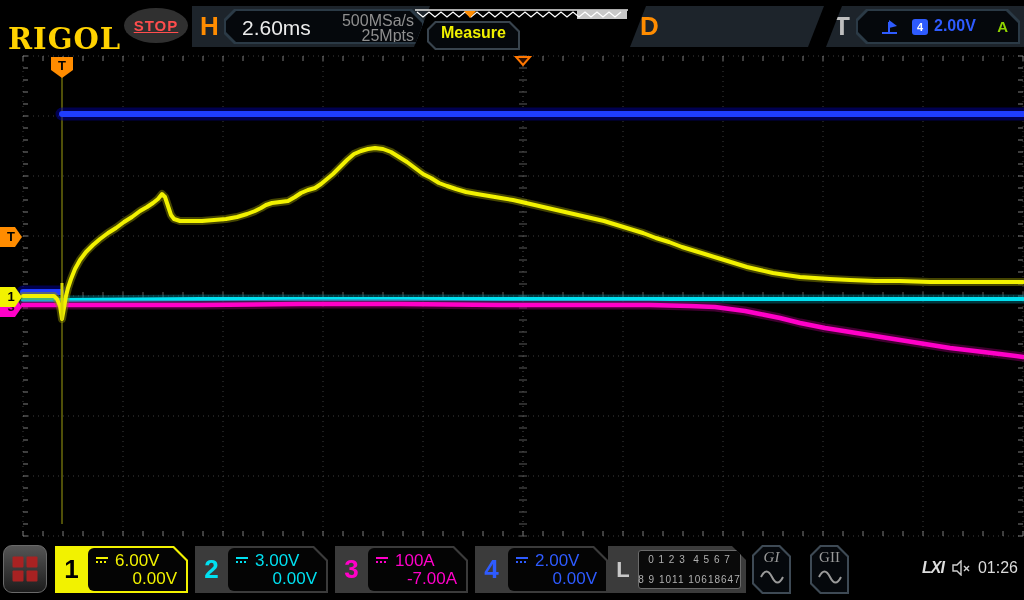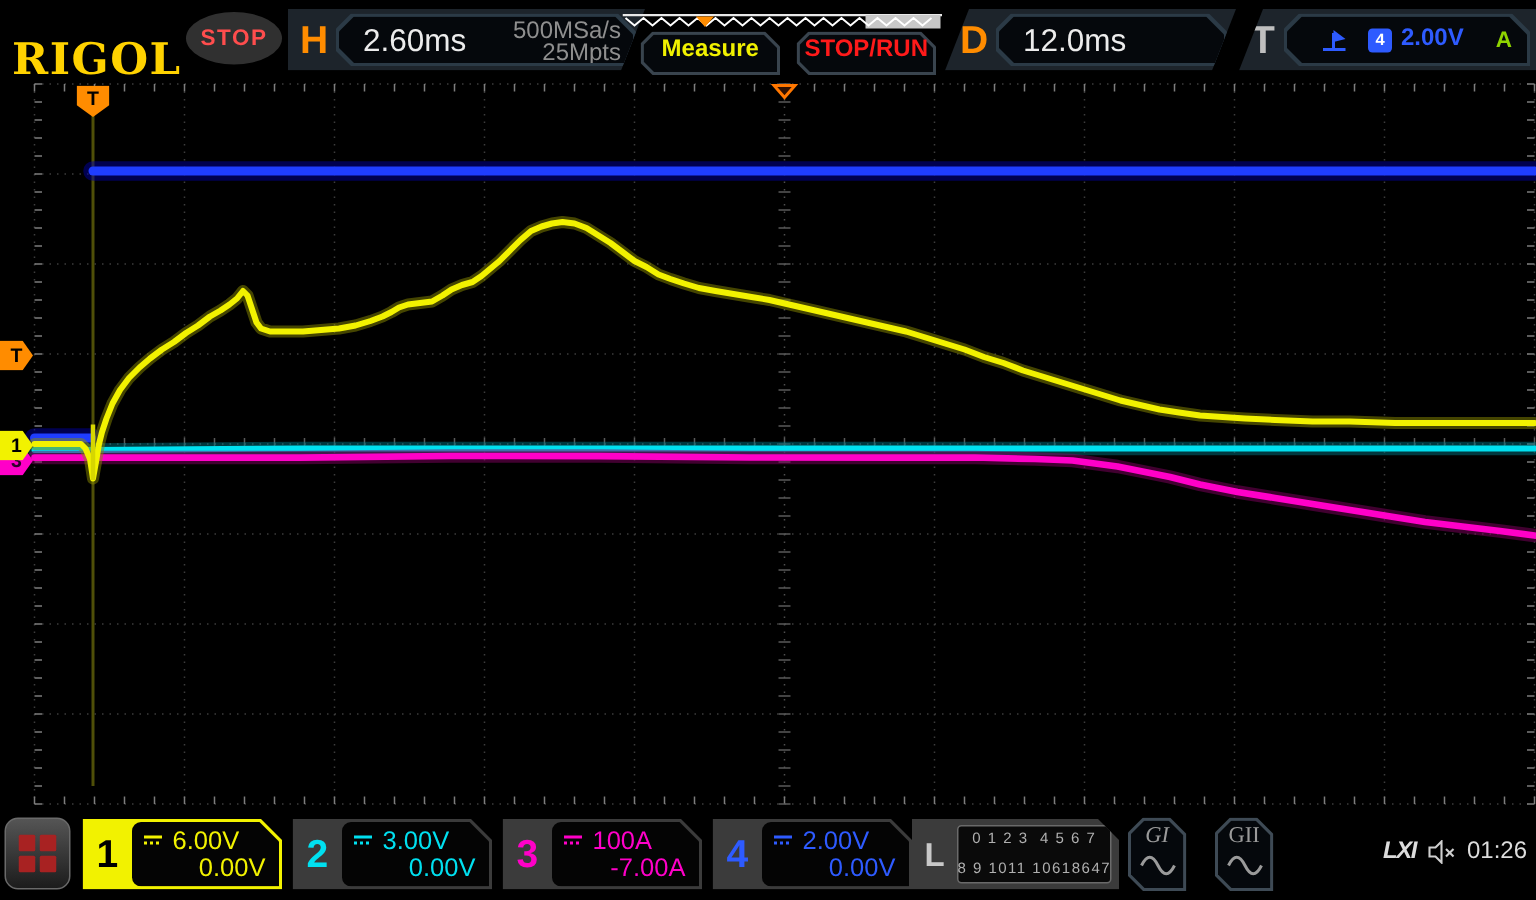--- a/index.html
+++ b/index.html
@@ -10,21 +10,21 @@
   
   #scope-svg { position:absolute; left:0; top:0; width:1024px; height:600px; z-index:1; }
 
   
   #topbar { position:absolute; left:0; top:0; width:1024px; height:52px; background:#000; z-index:3; }
   #logo { position:absolute; left:8px; top:4px; width:116px; height:38px;
           font-family:"DejaVu Serif", serif; font-weight:bold; font-size:29px; color:#ffd200;
           letter-spacing:1px; line-height:38px;margin-top:16px; }
   #stopbadge { position:absolute; left:124px; top:8px; width:64px; height:35px; background:#303030;
                border-radius:50%; text-align:center; line-height:35px;
-               color:#ff4d4d; font-weight:bold; font-size:15px; letter-spacing:1px; }
+               color:#ff4d4d; font-weight:bold; font-size:15px; letter-spacing:1px;text-decoration:underline; }
   .tab { position:absolute; top:6px; height:41px; background:#1d242b; }
   #htab { left:192px; width:238px; clip-path:polygon(0 0,100% 0,calc(100% - 16px) 100%,0 100%); }
   #dtab { left:630px; width:194px; clip-path:polygon(16px 0,100% 0,calc(100% - 16px) 100%,0 100%); }
   #ttab { left:826px; width:198px; clip-path:polygon(16px 0,100% 0,100% 100%,0 100%); }
   .tabletter { position:absolute; top:5px; font-size:26px; font-weight:bold; color:#ff8c00; }
   .obox { position:absolute; clip-path:polygon(0 10px,10px 0,calc(100% - 12px) 0,100% 12px,100% 100%,calc(100% - 2px) 100%,0 100%,0 0);
           background:#2b3a46; }
   .obox, .obox .ibox { clip-path:polygon(0 10px,10px 0,calc(100% - 12px) 0,100% 12px,100% calc(100% - 0px),10px 100%,0 calc(100% - 10px)); }
   .ibox { position:absolute; left:2px; top:2px; right:2px; bottom:2px; background:#05080c; }
   #hbox { left:32px; top:3px; width:200px; height:35px; }
@@ -436,39 +436,30 @@
           <div>25Mpts</div>
         </div>
       </div>
         </div>
     </div>
 
     <div class="pushbtn" id="measurebtn">
       <div class="ibox"></div>
         <span>Measure</span>
     </div>
-    <div class="pushbtn" id="stoprunbtn">
-      <div class="ibox"></div>
-        <span>STOP/RUN</span>
-    </div>
 
     <svg id="membar" width="213" height="11" viewBox="0 0 213 11">
       <line x1="0" y1="1" x2="213" y2="1" stroke="#e8e8e8" stroke-width="1.5"></line>
       <rect x="162" y="1" width="50" height="9" fill="#c8c8c8"></rect>
       <polyline id="zigzag" fill="none" stroke="#ffffff" stroke-width="1.3" points="2,3 8,8 14,3 20,8 26,3 32,8 38,3 44,8 50,3 56,8 62,3 68,8 74,3 80,8 86,3 92,8 98,3 104,8 110,3 116,8 122,3 128,8 134,3 140,8 146,3 152,8 158,3 164,8 170,3 176,8 182,3 188,8 194,3 200,8 206,3"></polyline>
       <polygon points="49,2 61,2 55,9" fill="#ff8c00"></polygon>
     </svg>
 
     <div class="tab" id="dtab">
       <div class="tabletter" style="left:10px;">D</div>
-      <div class="obox" id="dbox">
-          <div class="ibox">
-        <div id="dval">12.0ms</div>
-      </div>
-        </div>
     </div>
 
     <div class="tab" id="ttab">
       <div class="tabletter" style="left:8px;">T</div>
       <div class="obox" id="tbox">
           <div class="ibox">
         <svg id="trig-icon" width="20" height="20" viewBox="0 0 20 20">
           <line x1="2" y1="15" x2="17" y2="15" stroke="#2e5bff" stroke-width="2"></line>
           <line x1="9" y1="4" x2="9" y2="15" stroke="#2e5bff" stroke-width="2"></line>
           <polygon points="9,2 17,8 9,10" fill="#2e5bff"></polygon>

